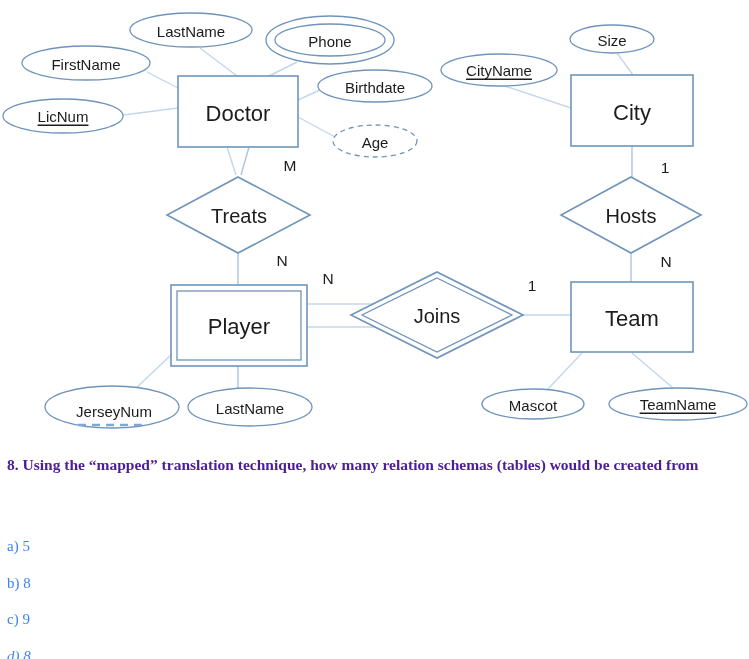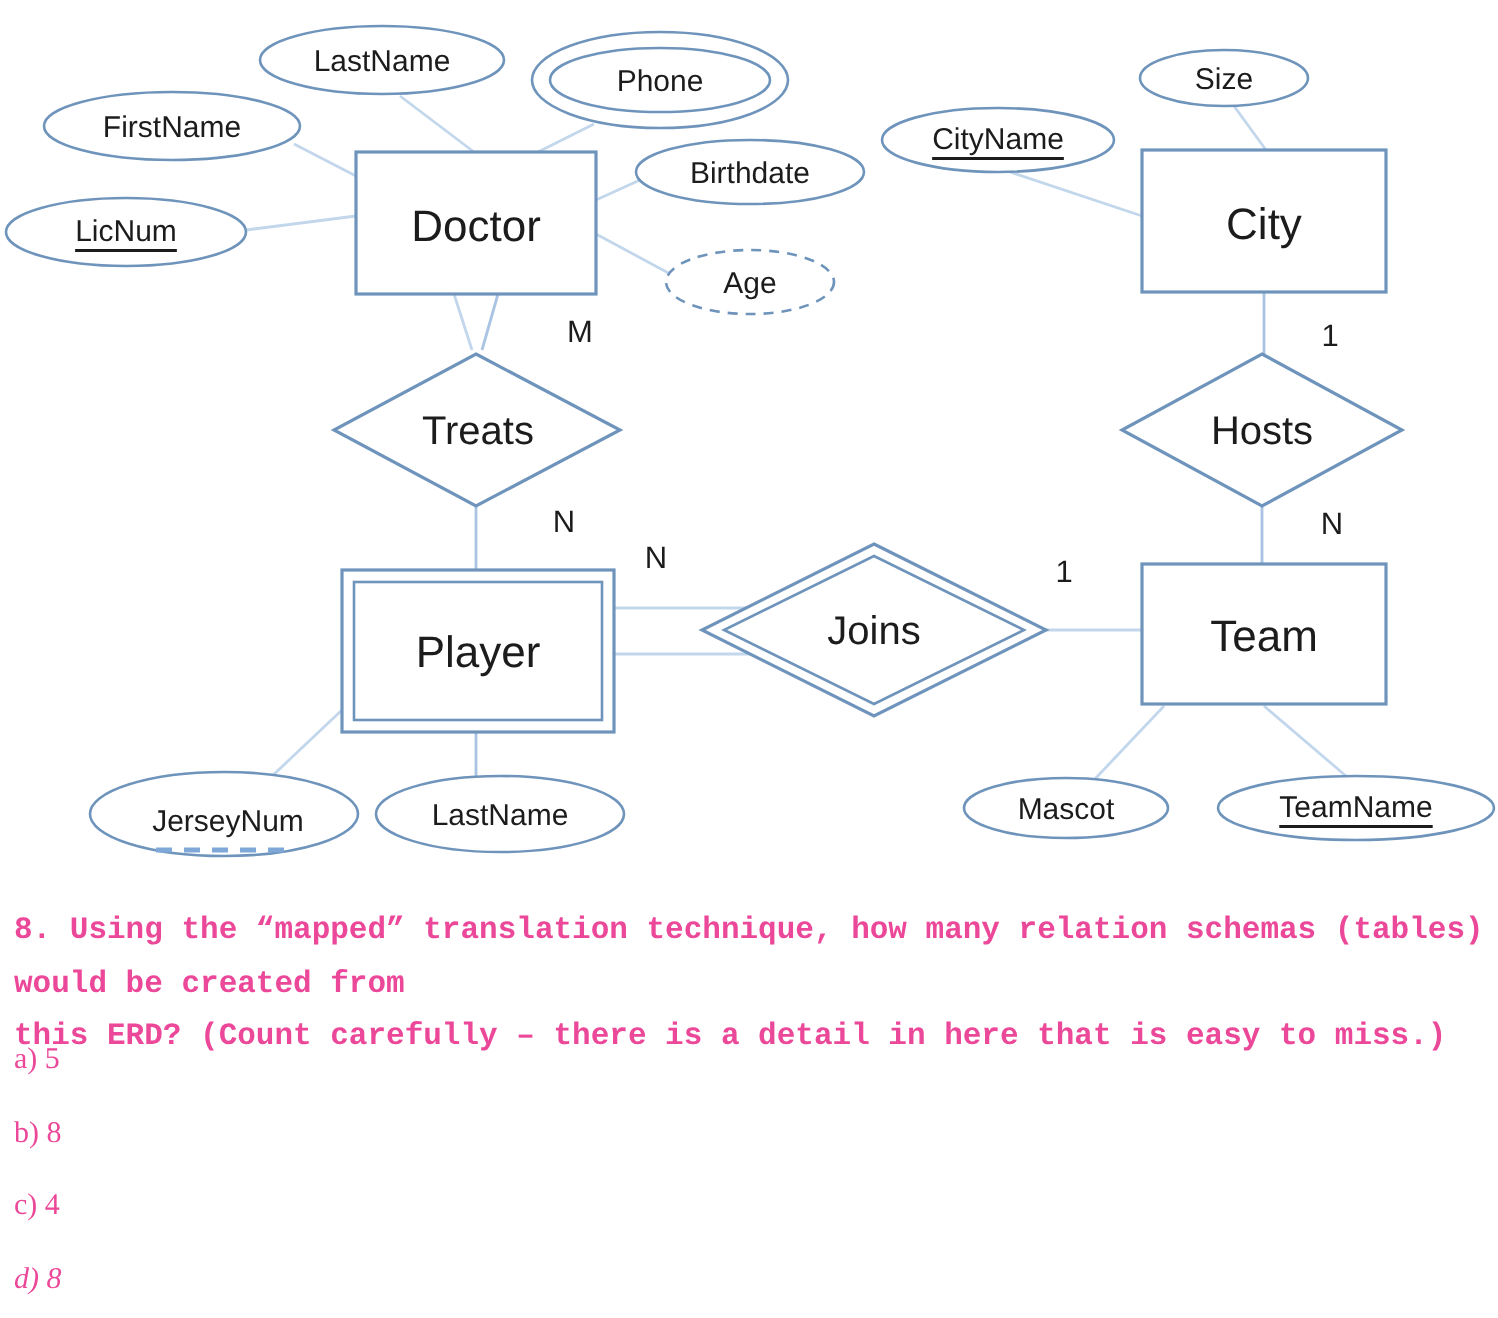--- a/index.html
+++ b/index.html
@@ -22,26 +22,26 @@
   .ctr       { text-anchor:middle; dominant-baseline:central; }
   .entity-lbl{ font-size:22px; }
   .rel-lbl   { font-size:20px; }
   .attr-lbl  { font-size:15px; }
   .card-lbl  { font-size:15.5px; text-anchor:middle; }
   .ukey      { text-decoration:underline; }
 
   
   .q-text {
     position:absolute; left:7px; top:452px; width:738px;
-    font-family:Liberation Mono, monospace; font-weight:bold;
-    font-size:15.5px; line-height:26.5px; color:#ec4899; margin:0;
+    font-family:Liberation Serif, serif; font-weight:bold;
+    font-size:15.5px; line-height:26.5px; color:#4c1d95; margin:0;
   }
   .option {
     position:absolute; left:7px;
-    font-family:"Liberation Serif", serif; font-size:15px; color:#ec4899;
+    font-family:"Liberation Serif", serif; font-size:15px; color:#3b82f6;margin-top:16px;
   }
   .opt-a { top:522px; } .opt-b { top:559px; } .opt-c { top:595px; } .opt-d { top:632px;font-style:italic; }
 </style>
 </head>
 <body>
 
 <div class="stage">
 
   <svg class="erd" width="749" height="450" viewBox="0 0 749 450">
 
@@ -123,20 +123,20 @@
     <text class="ctr attr-lbl ukey" x="678" y="404">TeamName</text>
 
     <text class="card-lbl" x="290" y="171">M</text>
     <text class="card-lbl" x="282" y="266">N</text>
     <text class="card-lbl" x="328" y="284">N</text>
     <text class="card-lbl" x="532" y="291">1</text>
     <text class="card-lbl" x="665" y="173">1</text>
     <text class="card-lbl" x="666" y="267">N</text>
   </svg>
 
-  <p class="q-text"><span>8. Using the “mapped” translation technique, how many relation schemas (tables) would be created from</span><br><span>this ERD? (Count carefully – there is a detail in here that is easy to miss.)</span></p>
+  <p class="q-text"><span>8. Using the “mapped” translation technique, how many relation schemas (tables) would be created from</span><br></p>
 
   <div class="option opt-a">a) 5</div>
   <div class="option opt-b">b) 8</div>
-  <div class="option opt-c">c) 4</div>
+  <div class="option opt-c">c) 9</div>
   <div class="option opt-d">d) 8</div>
 
 </div>
 
 </body></html>

